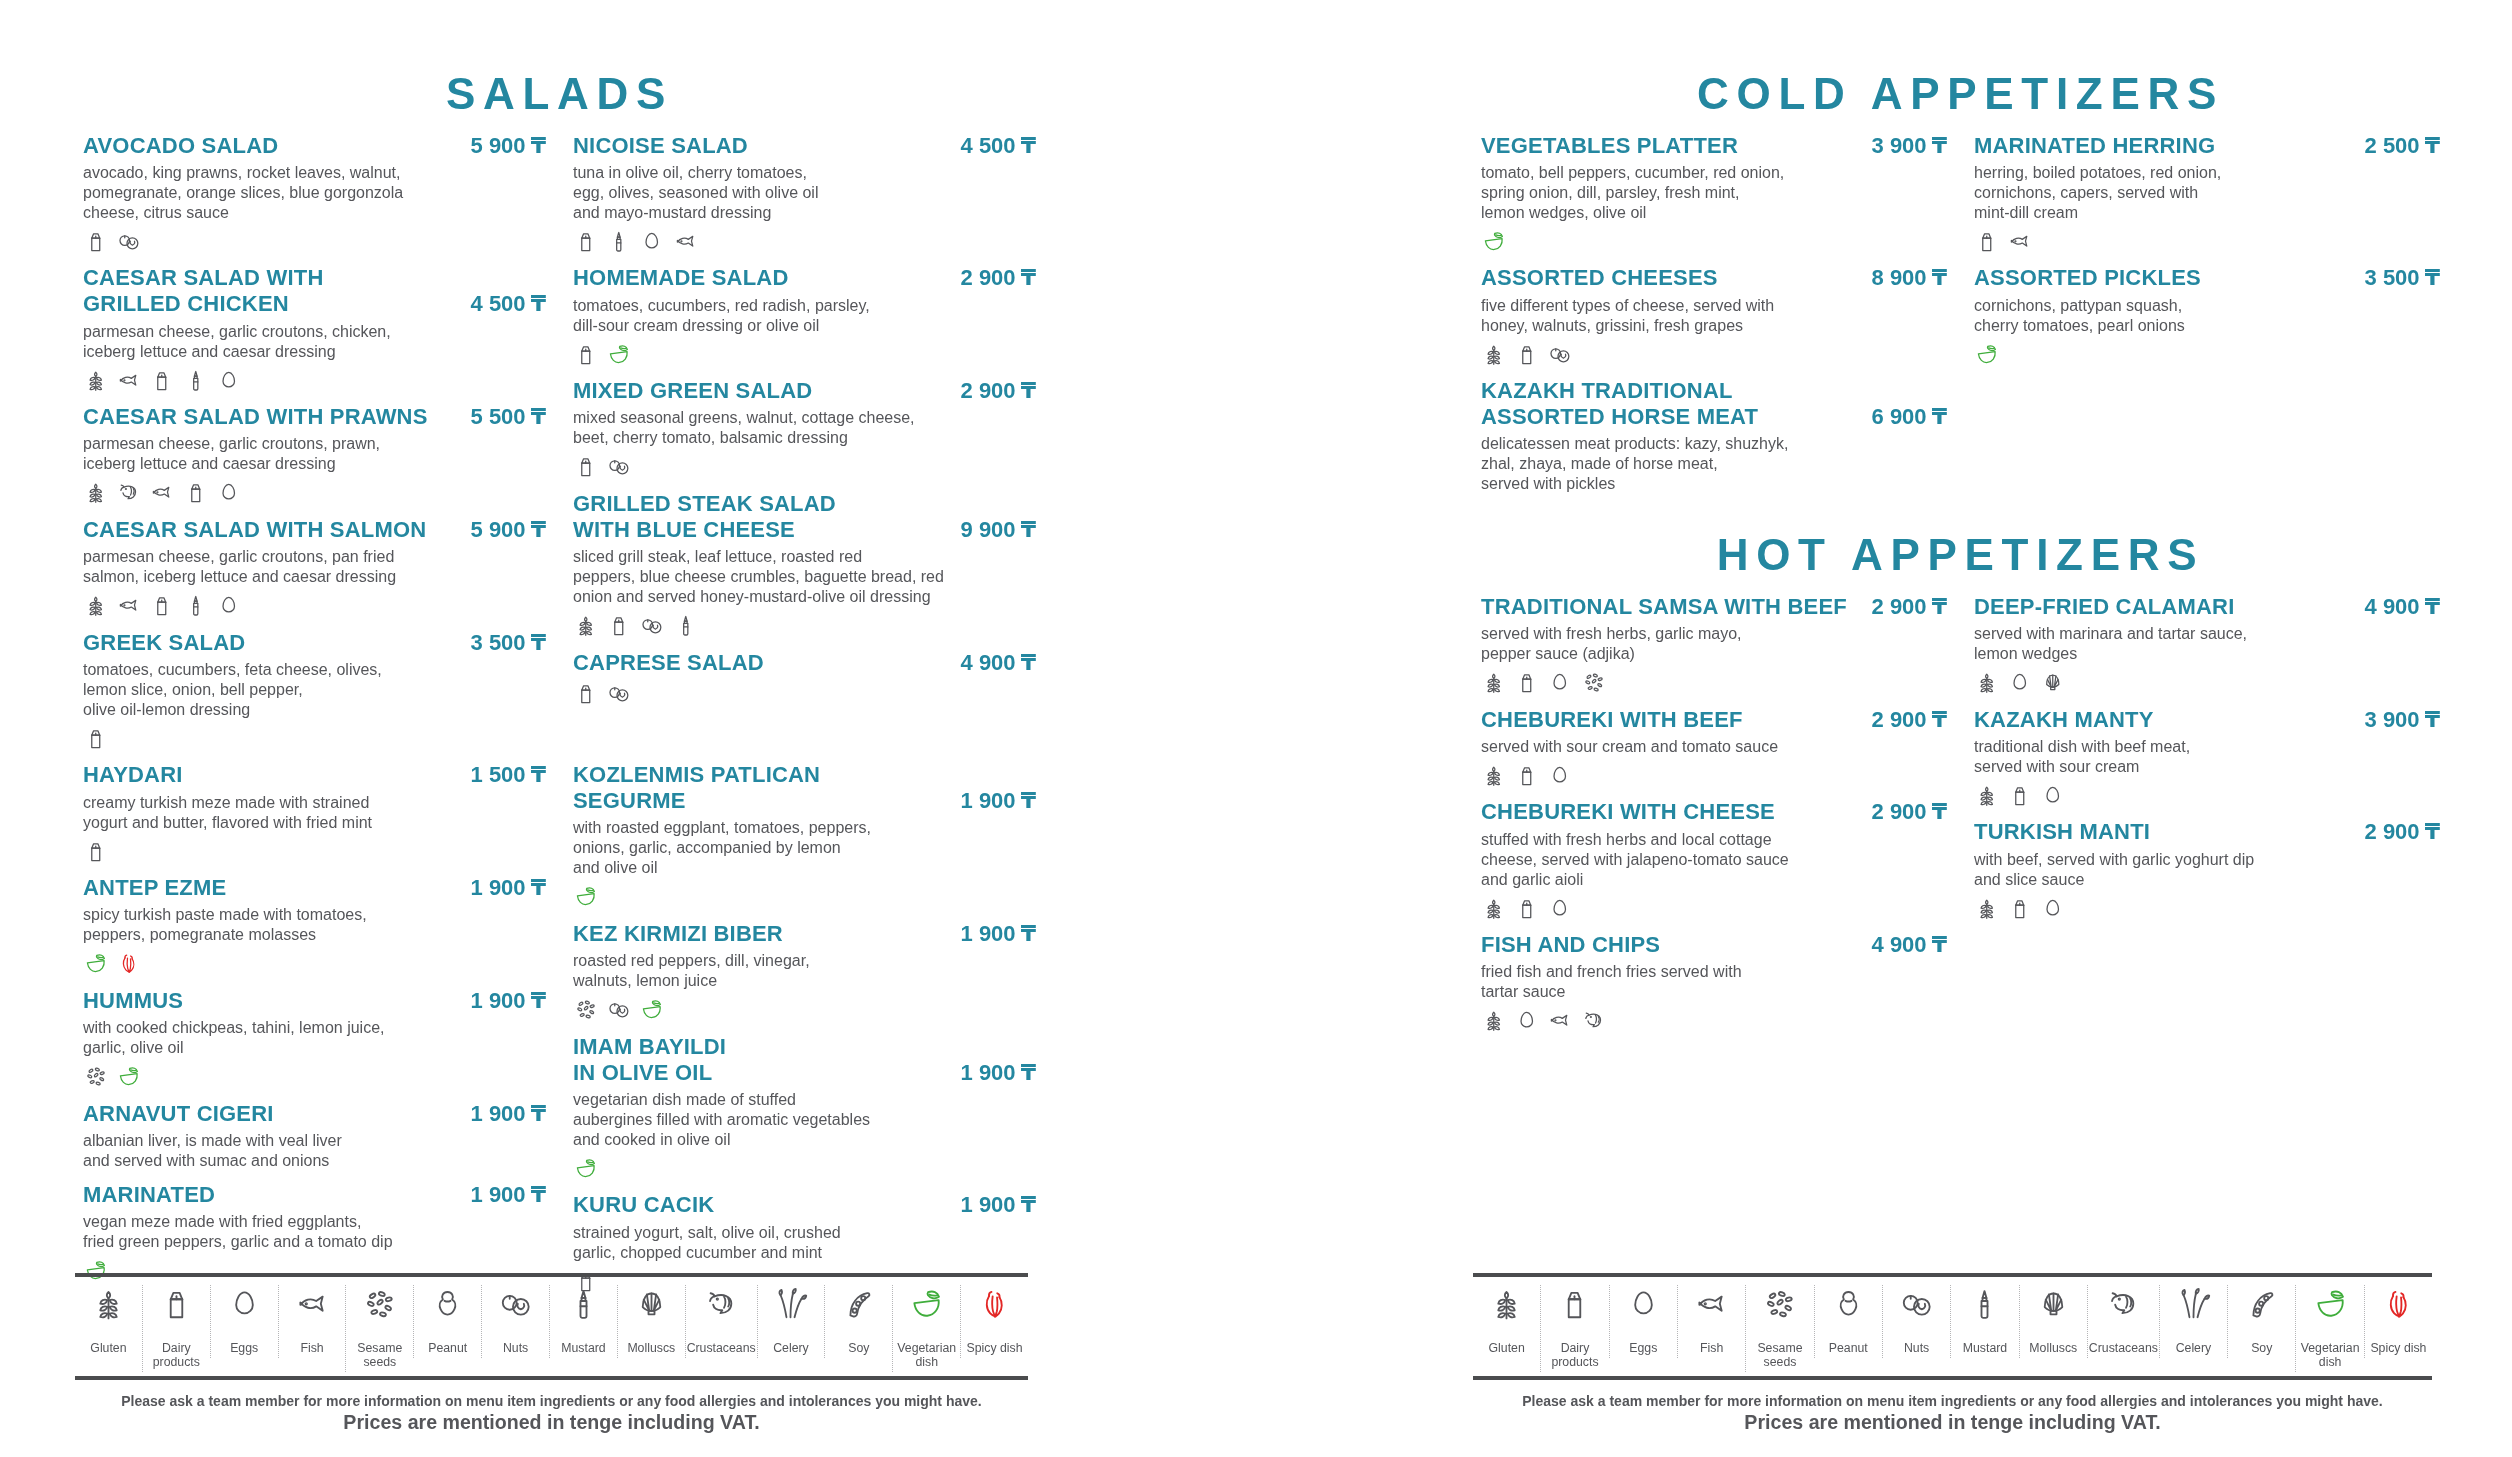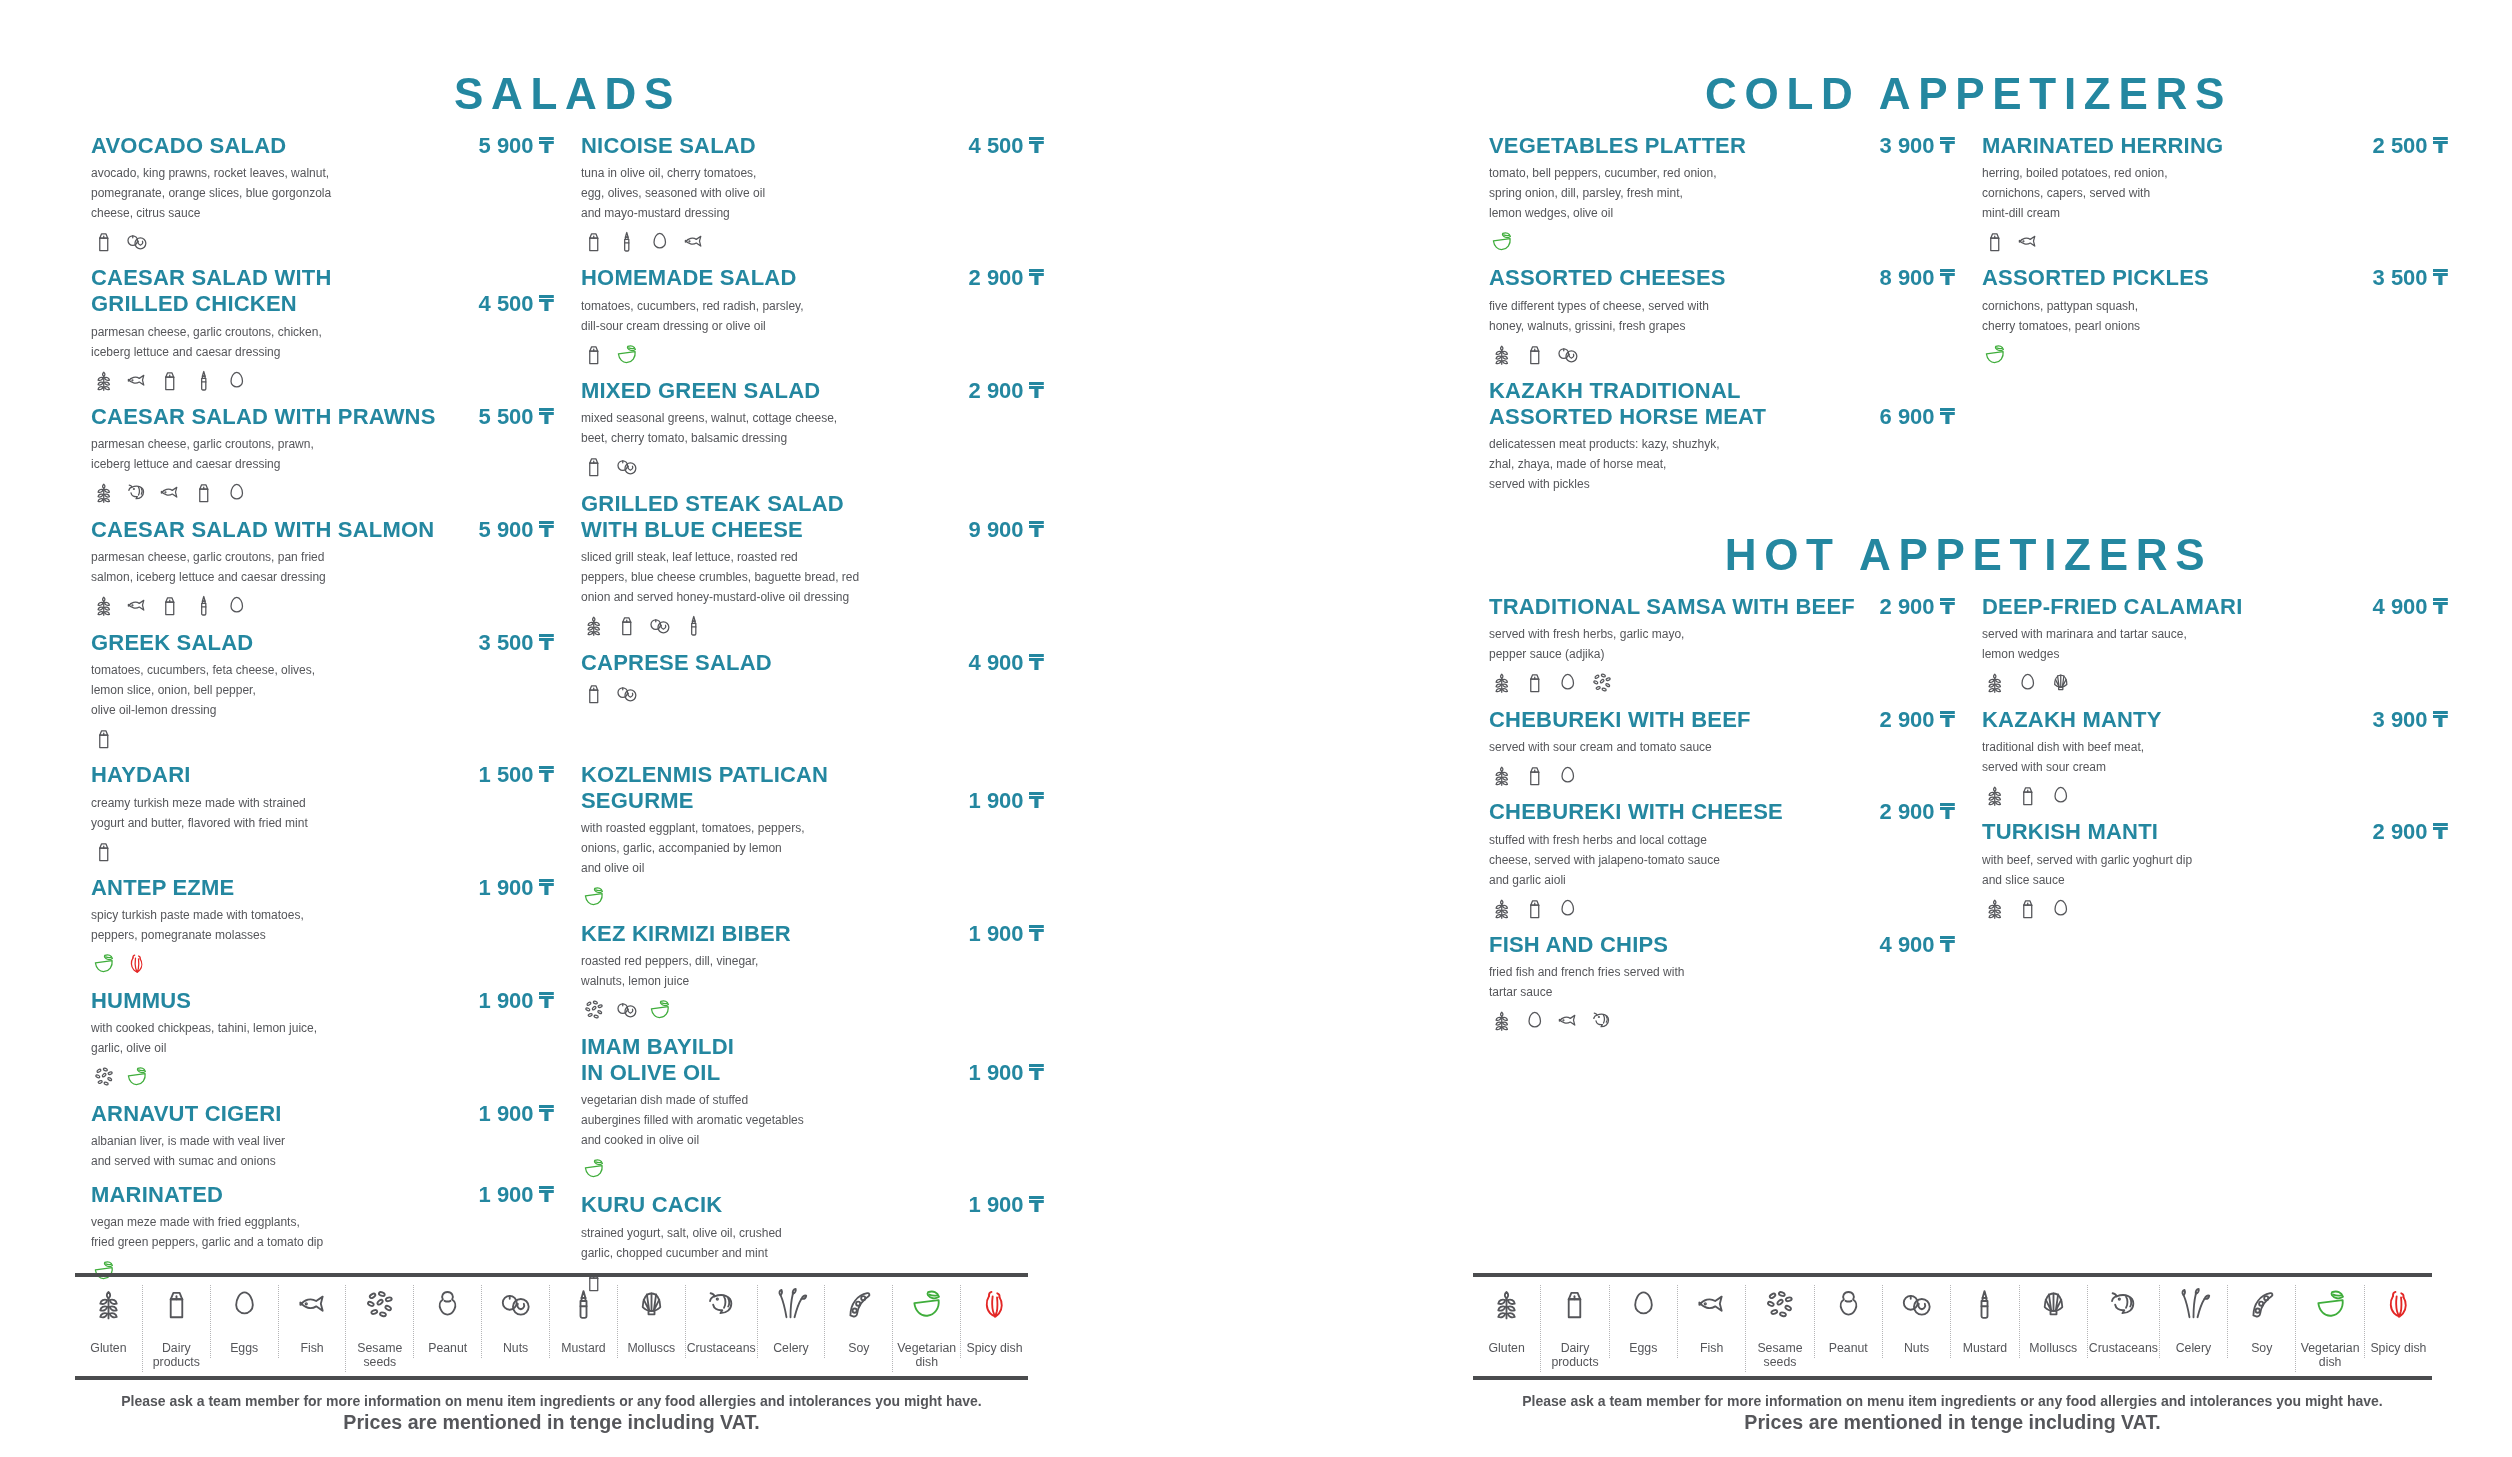--- a/index.html
+++ b/index.html
@@ -12,41 +12,41 @@
   *{box-sizing:border-box;}
   html,body{margin:0;padding:0;}
   body{
     width:2512px;height:1457px;position:relative;background:#ffffff;
     font-family:"Liberation Sans","DejaVu Sans",sans-serif;
     -webkit-font-smoothing:antialiased;
   }
   .page{position:absolute;top:0;height:1457px;}
   .page-left{left:75px;width:953px;}
   .page-right{left:1473px;width:959px;}
-  .menu-content{position:absolute;top:66px;left:16px;width:100%;}
+  .menu-content{position:absolute;top:66px;left:8px;width:100%;}
   .section-title{
     color:var(--accent);font-size:44px;font-weight:bold;letter-spacing:7.7px;
     text-align:center;margin:5.1px 0 15.3px;line-height:1.05;
   }
   .menu-section + .menu-section .section-title{margin-top:27px;}
   .columns{display:flex;gap:27px;}
   .column{flex:1 1 0;min-width:0;}
   .item{margin-bottom:11px;}
   .item-head{display:flex;align-items:flex-end;gap:8px;justify-content:space-between;}
   .item-name{
     color:var(--accent);font-size:22px;font-weight:bold;line-height:1.18;
     margin:0;white-space:pre-line;letter-spacing:0.2px;
   }
   .item-price{
     margin-left:auto;color:var(--accent);font-size:22px;font-weight:bold;
     white-space:nowrap;line-height:1.18;
   }
   .price-currency{margin-left:5.1px;font-family:"DejaVu Sans","Liberation Sans",sans-serif;}
   .item-desc{
-    color:var(--text);font-size:12px;line-height:20px;margin:4.3px 0 0;
+    color:var(--text);font-size:16px;line-height:20px;margin:4.3px 0 0;
     white-space:pre-line;
   }
   .item-icons{display:flex;gap:7.7px;margin-top:6px;align-items:center;}
   .ic{display:inline-block;width:25.5px;height:25.5px;color:var(--text);}
   .ic svg{width:100%;height:100%;display:block;}
   .ic-vegetarian{color:var(--green);}
   .ic-spicy{color:var(--red);}
   .page-bottom{position:absolute;top:1273px;left:0;width:100%;}
   .legend{
     display:flex;border-top:4.3px solid var(--rule);border-bottom:4.3px solid var(--rule);

